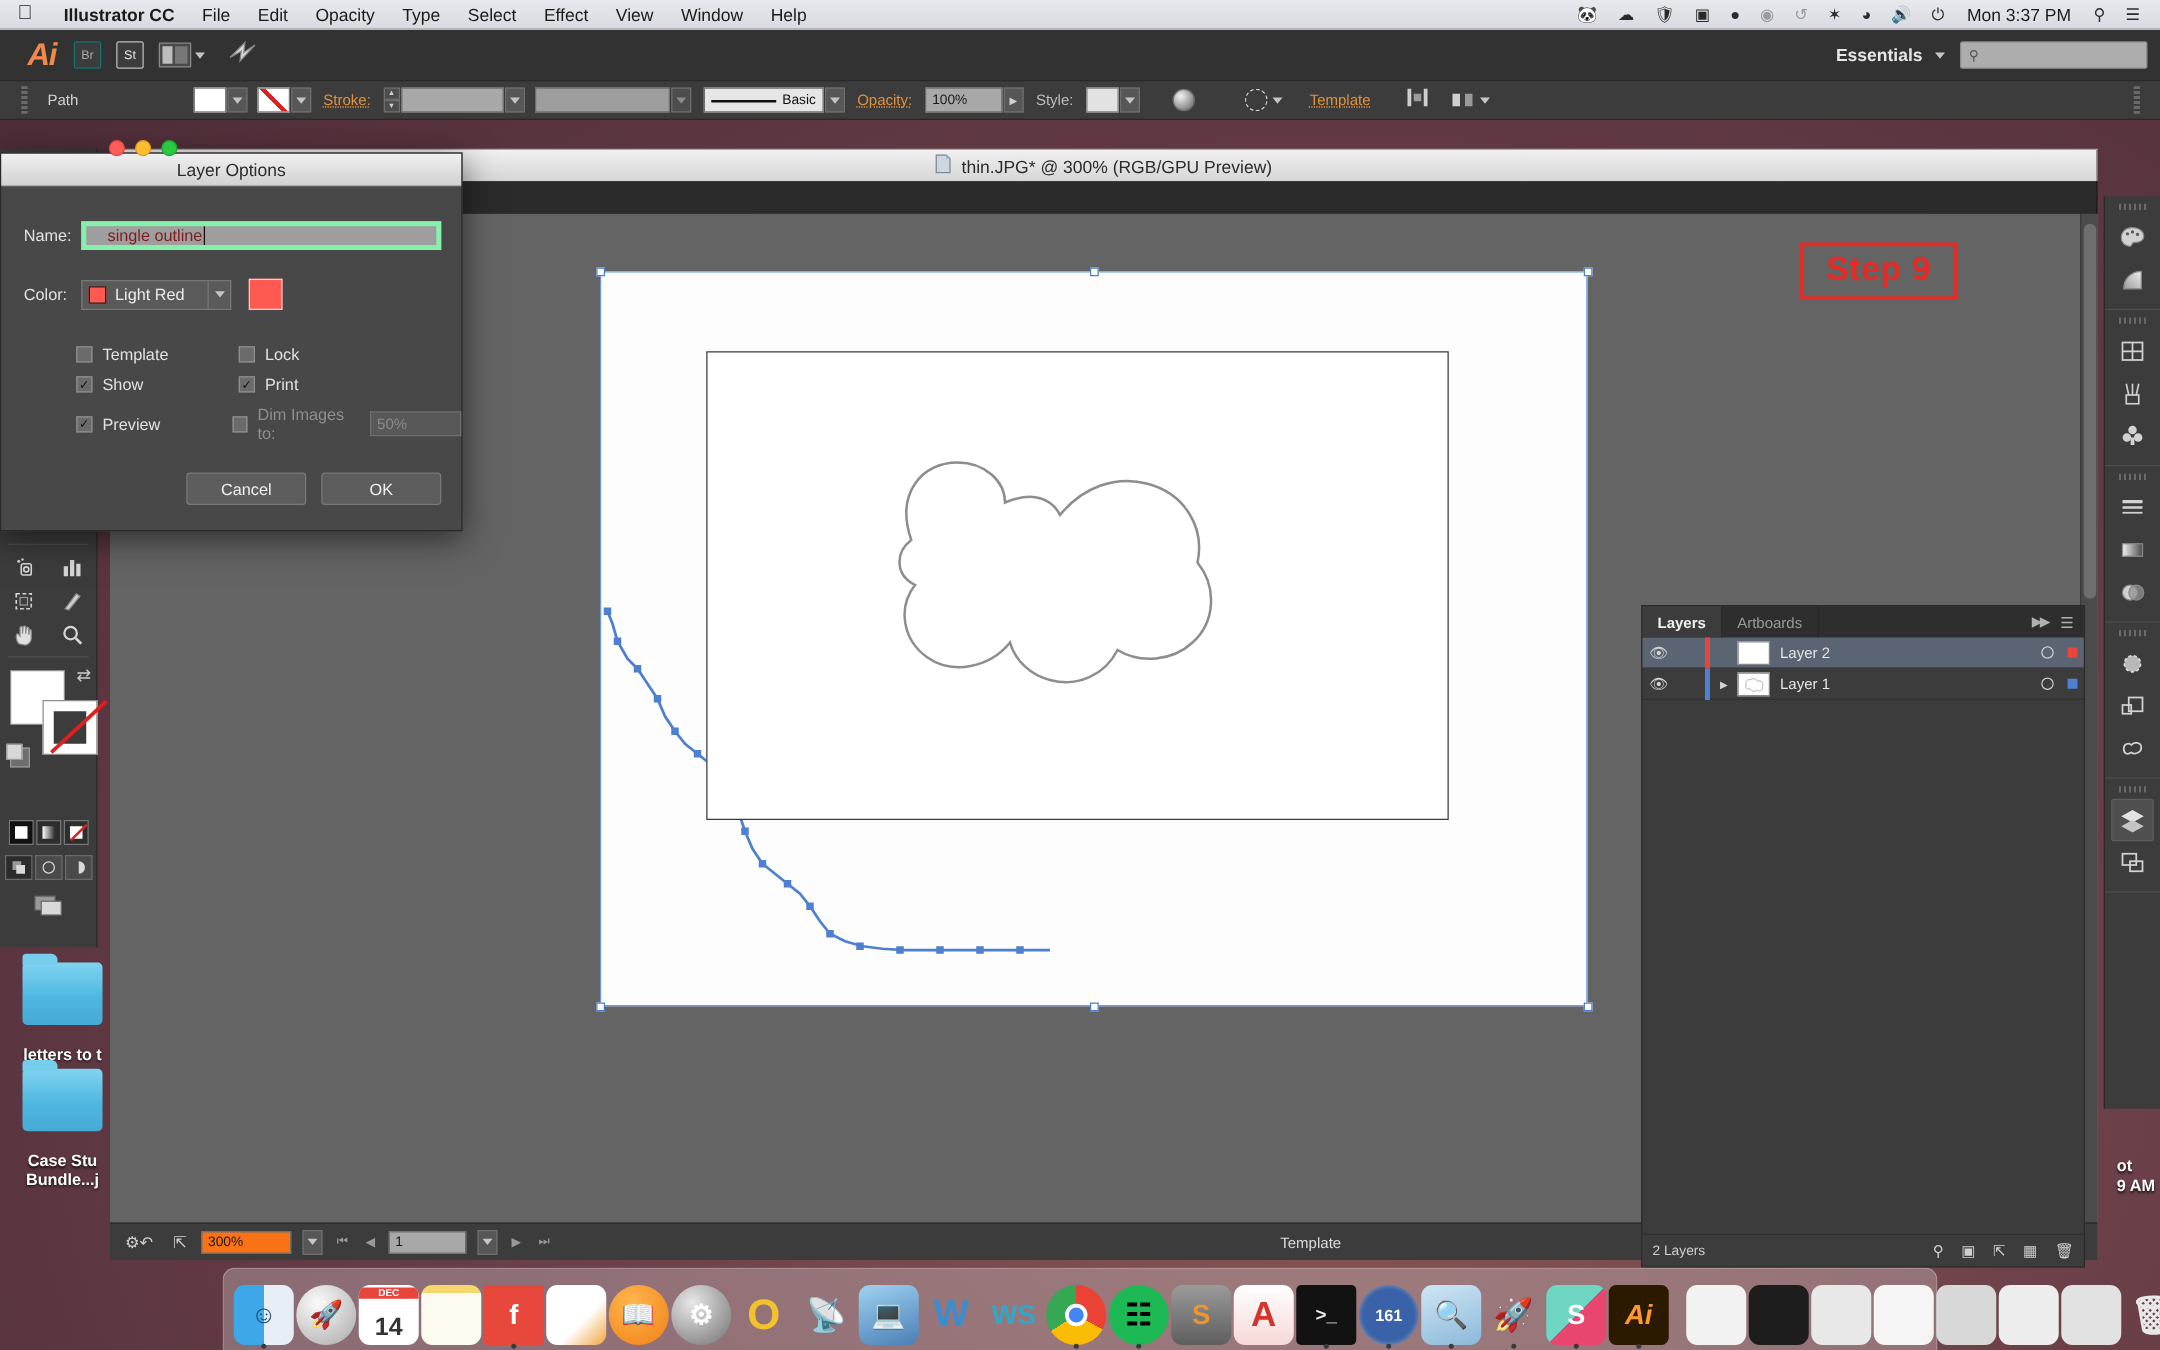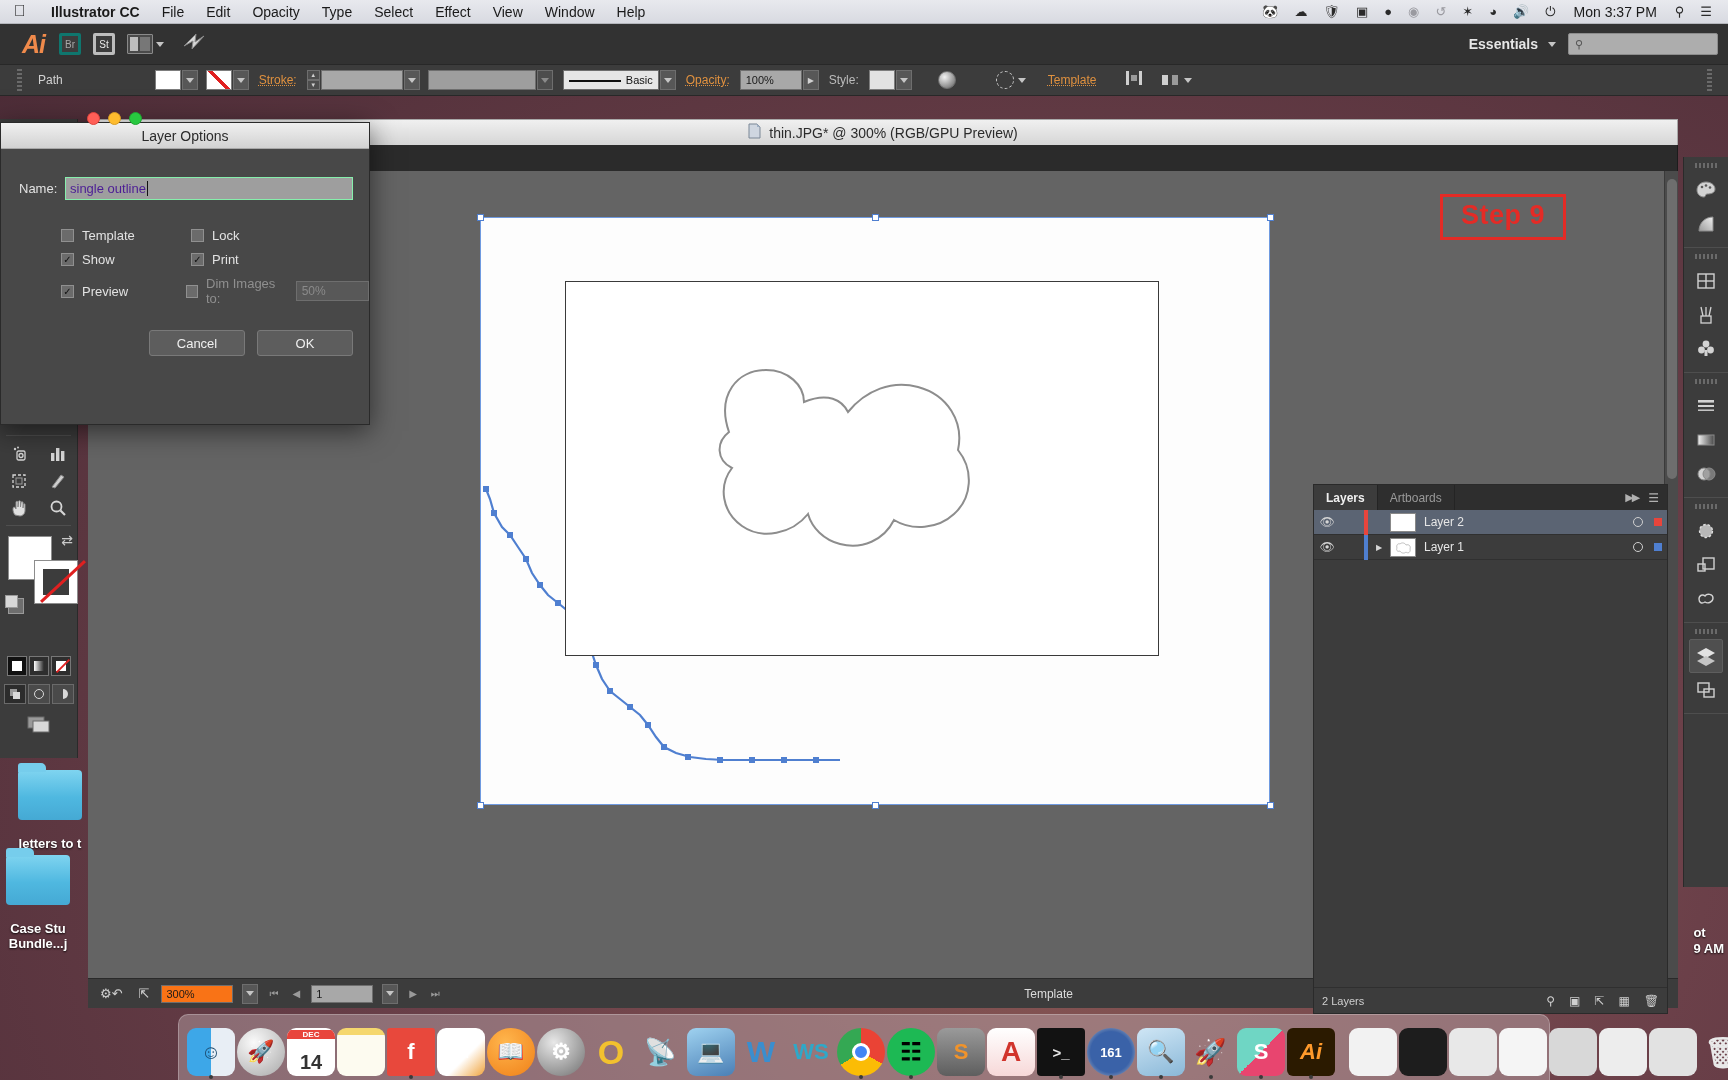--- a/index.html
+++ b/index.html
@@ -50,21 +50,21 @@
   .mb-ico.dim { color:#9a9aa0; }
   .mb-clock { font-size:14px; color:#1a1a1a; padding:0 10px; }
   
   #ai-app { position:absolute; top:24px; left:0; width:1728px; height:984px; z-index:30; }
   #ai-appbar {
     position:absolute; top:0; left:0; width:1728px; height:40px;
     background:#323232; display:flex; align-items:center;
   }
   .ai-logo { color:#f08a4b; font-size:25px; font-weight:bold; font-style:italic; padding:0 14px 0 22px; letter-spacing:-1px; }
   .ai-sq {
-    width:22px; height:22px; border:3px solid #0f766e; background:#3c3c3c;
+    width:22px; height:22px; border:1px solid #0f766e; background:#3c3c3c;
     color:#a8a8a8; font-size:10px; display:flex; align-items:center; justify-content:center;
     margin-right:12px; border-radius:2px;
   }
   .ai-arrange {
     width:26px; height:20px; border:1px solid #8a8a8a; background:#4a4a4a; margin-right:3px; position:relative; border-radius:1px;
   }
   .ai-arrange:before { content:""; position:absolute; left:2px; top:2px; width:8px; height:14px; background:#bdbdbd; }
   .ai-arrange:after { content:""; position:absolute; left:12px; top:2px; width:10px; height:14px; background:#777; }
   .caret { width:0;height:0;border-left:4px solid transparent;border-right:4px solid transparent;border-top:5px solid #c5c5c5; }
   .ai-right { margin-left:auto; display:flex; align-items:center; padding-right:10px; }
@@ -252,22 +252,22 @@
     font-size:14px; color:#2b2b2b; border-bottom:1px solid #a8a8a8;
   }
   .traffic { position:absolute; top:-11px; left:86px; display:flex; gap:8px; z-index:72; }
   .tl { width:13px; height:13px; border-radius:50%; }
   .tl.r { background:#ff5f57; border:1px solid #e0443e; }
   .tl.y { background:#febc2e; border:1px solid #d89d26; }
   .tl.g { background:#28c840; border:1px solid #1fa531; }
   .dlg-row { display:flex; align-items:center; margin:0 0 0 18px; }
   .dlg-lbl { color:#e2e2e2; font-size:13px; }
   .name-field {
-    width:288px; height:23px; background:#9e9e9e; border:1px solid #86efac;
-    display:flex; align-items:center; padding-left:4px; font-size:13px; color:#4c1d95;
+    width:288px; height:23px; background:#9e9e9e; border:4px solid #86efac;
+    display:flex; align-items:center; padding-left:17px; font-size:13px; color:#7f1d1d;
   }
   .caret-bar { width:1px; height:15px; background:#111; margin-left:1px; }
   .color-select {
     width:120px; height:24px; background:#5a5a5a; border:1px solid #777;
     display:flex; align-items:center; padding-left:5px; gap:7px; font-size:13px; color:#ececec;
   }
   .cs-chip { width:14px; height:14px; background:#ff5a52; border:1px solid #222; }
   .cs-arrow { margin-left:auto; width:18px; height:22px; border-left:1px solid #777; display:flex; align-items:center; justify-content:center; }
   .color-big { width:27px; height:25px; background:#ff5a52; border:1px solid #d8d8d8; margin-left:14px; }
   .cb-line { display:flex; align-items:center; gap:8px; }
@@ -293,21 +293,21 @@
 </style>
 </head>
 <body>
 
 <div id="desktop"></div>
 
 <div class="desk-folder" style="left:14px; top:770px;">
   <div class="folder-ico"></div>
   <div class="desk-label">letters to t</div>
 </div>
-<div class="desk-folder" style="left:2px; top:855px;">
+<div class="desk-folder" style="left:14px; top:855px;">
   <div class="folder-ico"></div>
   <div class="desk-label" style="white-space:pre-line;">Case Stu
 Bundle...j</div>
 </div>
 <div class="desk-right-label" style="right:4px; top:805px; white-space:pre-line;">g_p1
 json</div>
 <div class="desk-right-label" style="right:4px; top:925px; white-space:pre-line;">ot
 9 AM</div>
 
 <div id="menubar">
@@ -790,20 +790,31 @@
   <div id="dlg-title">Layer Options</div>
 
   <div class="dlg-row" style="margin-top:28px;">
     <span class="dlg-lbl" style="width:46px;">Name:</span>
     <div class="name-field">
       <span>single outline</span>
       <span class="caret-bar"></span>
     </div>
   </div>
 
+  <div class="dlg-row" style="margin-top:23px;">
+    <span class="dlg-lbl" style="width:46px;">Color:</span>
+    <div class="color-select">
+      <span class="cs-chip"></span>
+      <span>Light Red</span>
+      <span class="cs-arrow">
+          <span class="caret"></span>
+        </span>
+    </div>
+    <div class="color-big"></div>
+  </div>
 
   <div style="margin:28px 0 0 60px;">
     <div style="display:flex; gap:38px; margin-bottom:9px;">
       <span class="cb-line" style="width:92px;">
         <span class="ckbox"></span>
         <span class="ck-lbl">Template</span>
       </span>
       <span class="cb-line">
         <span class="ckbox"></span>
         <span class="ck-lbl">Lock</span>

